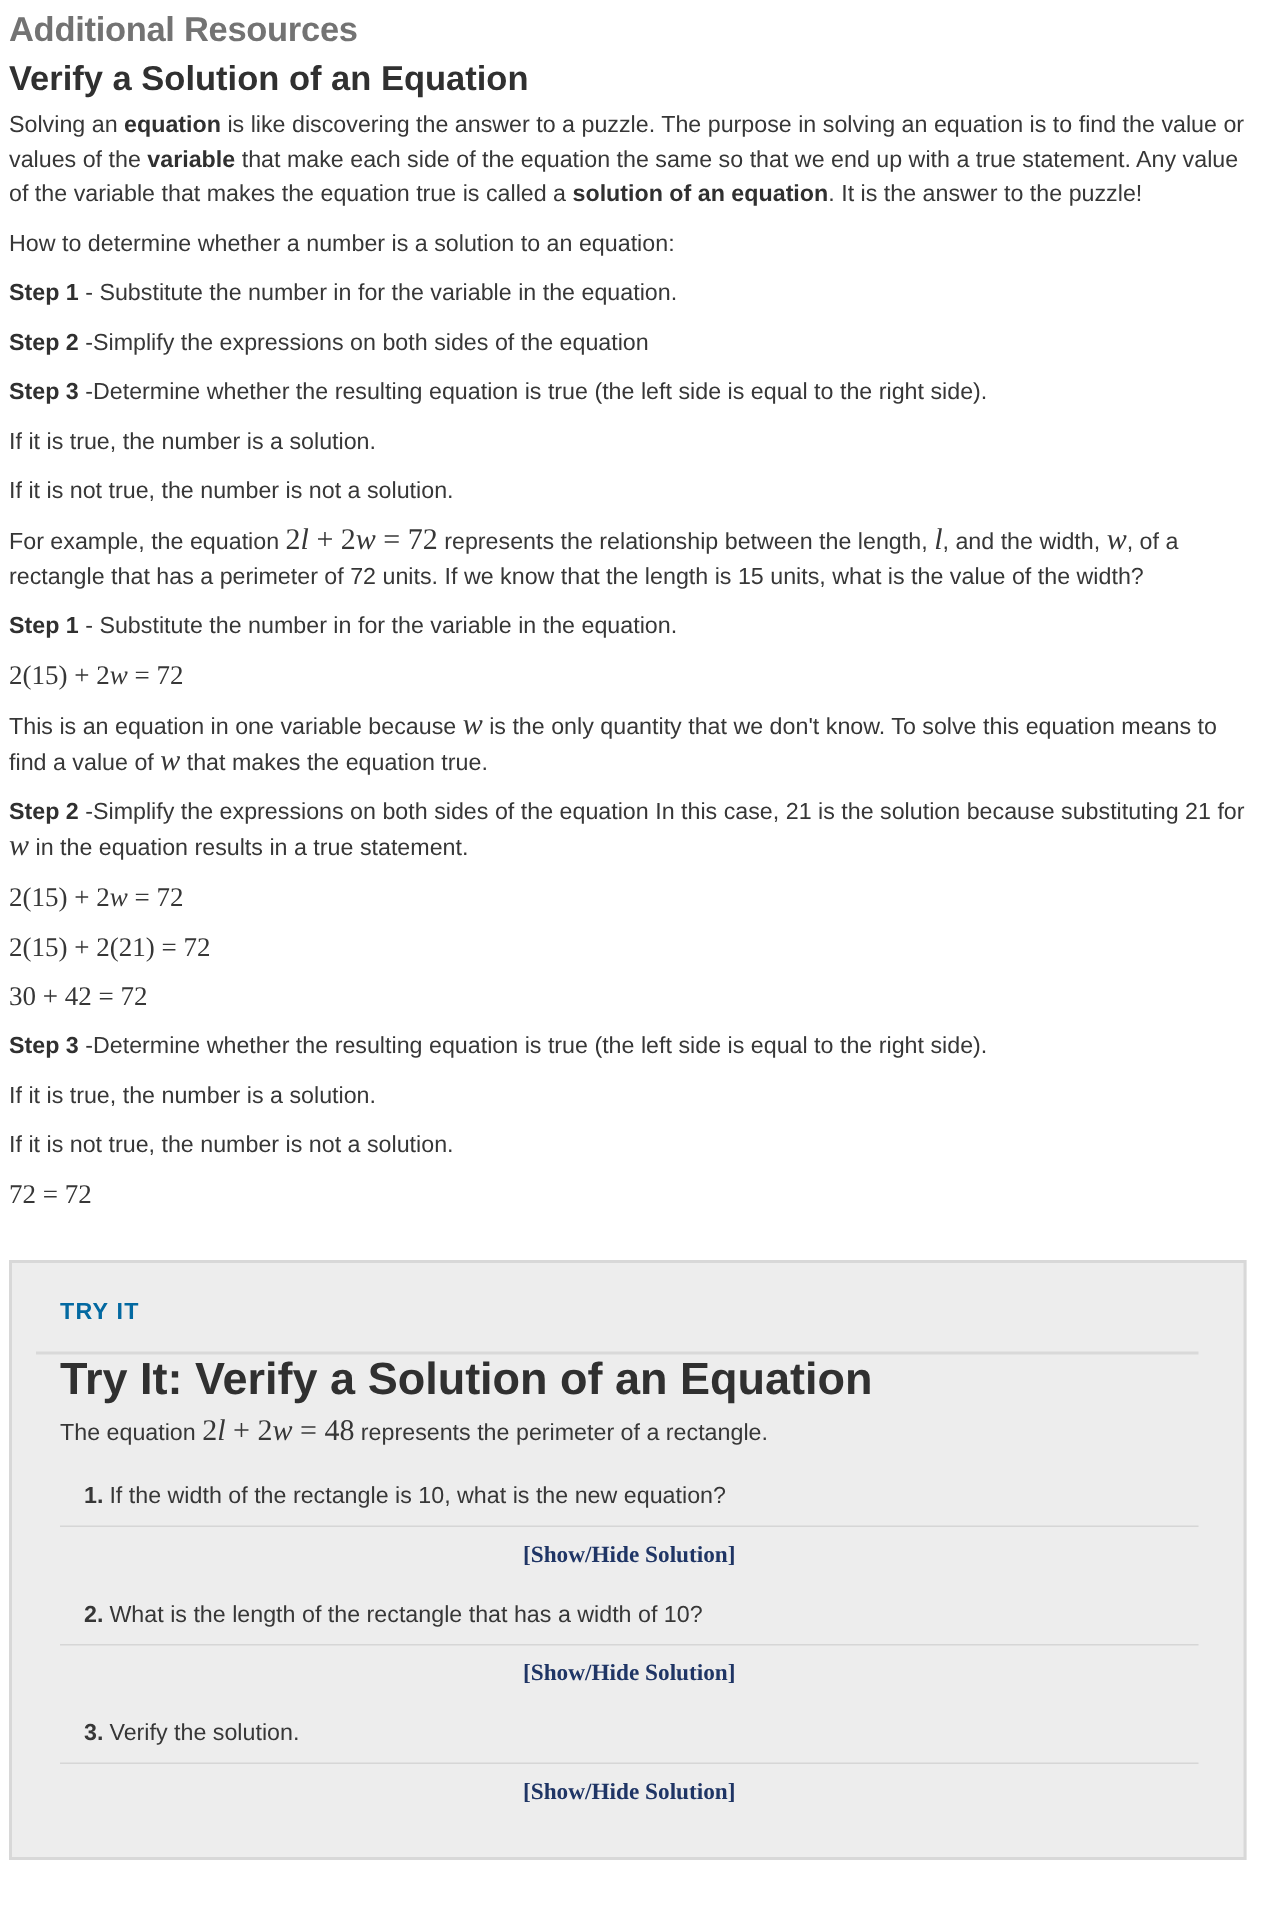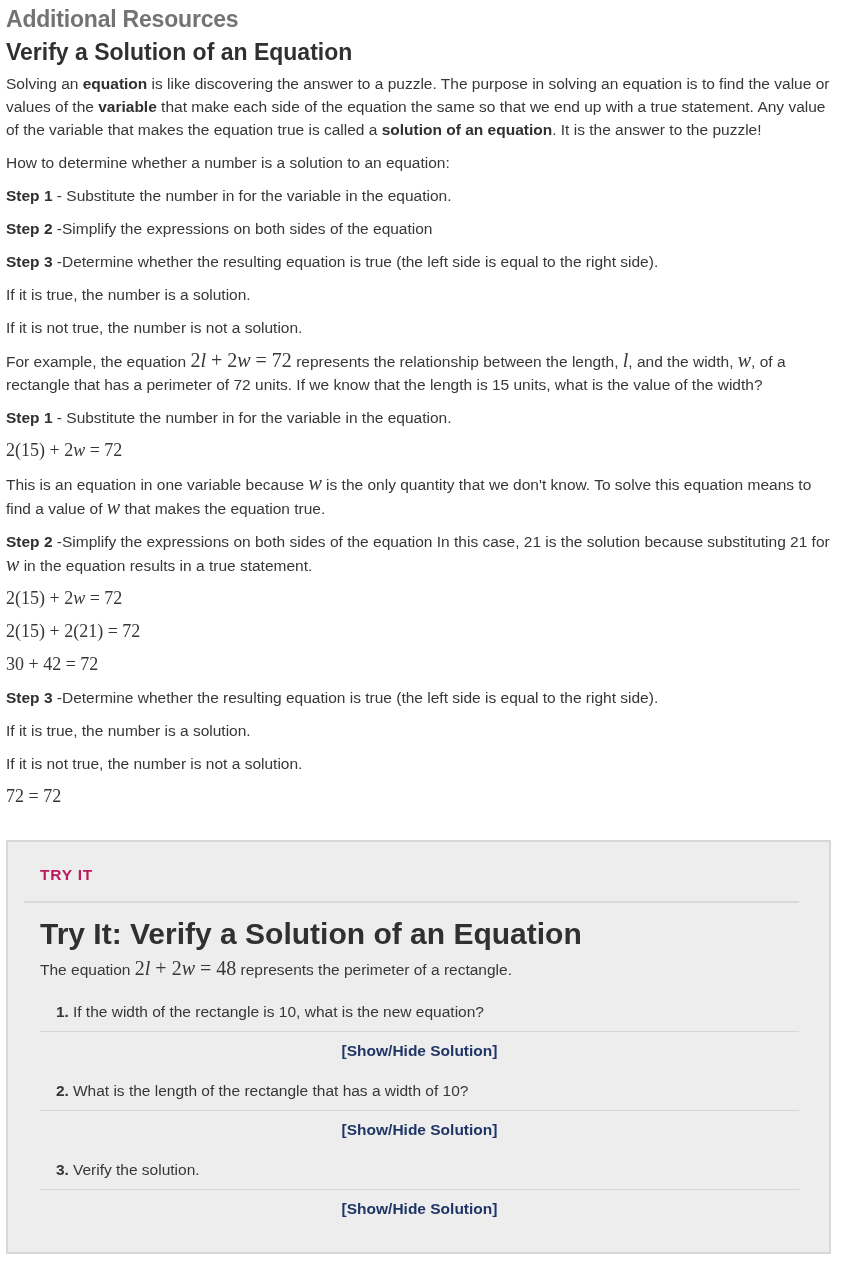--- a/index.html
+++ b/index.html
@@ -38,24 +38,23 @@
   .try-it {
     margin: 32px 4px 0 0;
     background: #ededed;
     border: 2px solid #d8d8d8;
     padding: 0 30px 22px 16px;
   }
   .try-label {
     font-size: 15.5px;
     font-weight: bold;
     letter-spacing: 0.8px;
-    color: #be185d;
+    color: #0369a1;
     padding: 24px 0 17px 16px;
     border-bottom: 2px solid #d9d9d9;
-    margin-bottom: 14px;
   }
   .try-inner { padding-left: 16px; }
   .try-inner h3 {
     font-size: 30px;
     font-weight: bold;
     margin: 0 0 6px 0;
     color: #303030;
   }
   .try-inner p.intro { margin-bottom: 12px; }
   ol.questions { list-style: none; padding: 0; margin: 0; }
@@ -63,20 +62,21 @@
     padding: 10px 0 10px 16px;
     border-bottom: 1px solid #d6d6d6;
   }
   ol.questions li .num { font-weight: bold; margin-right: 4px; }
   .solution-link {
     text-align: center;
     padding: 10px 0 12px 0;
     font-weight: bold;
     color: #1f3565;
     cursor: pointer;
+    font-family: Liberation Serif, serif;
   }
 </style>
 </head>
 <body>
 
 <div class="page">
   <h1>Additional Resources</h1>
   <h2>Verify a Solution of an Equation</h2>
 
   <p>

